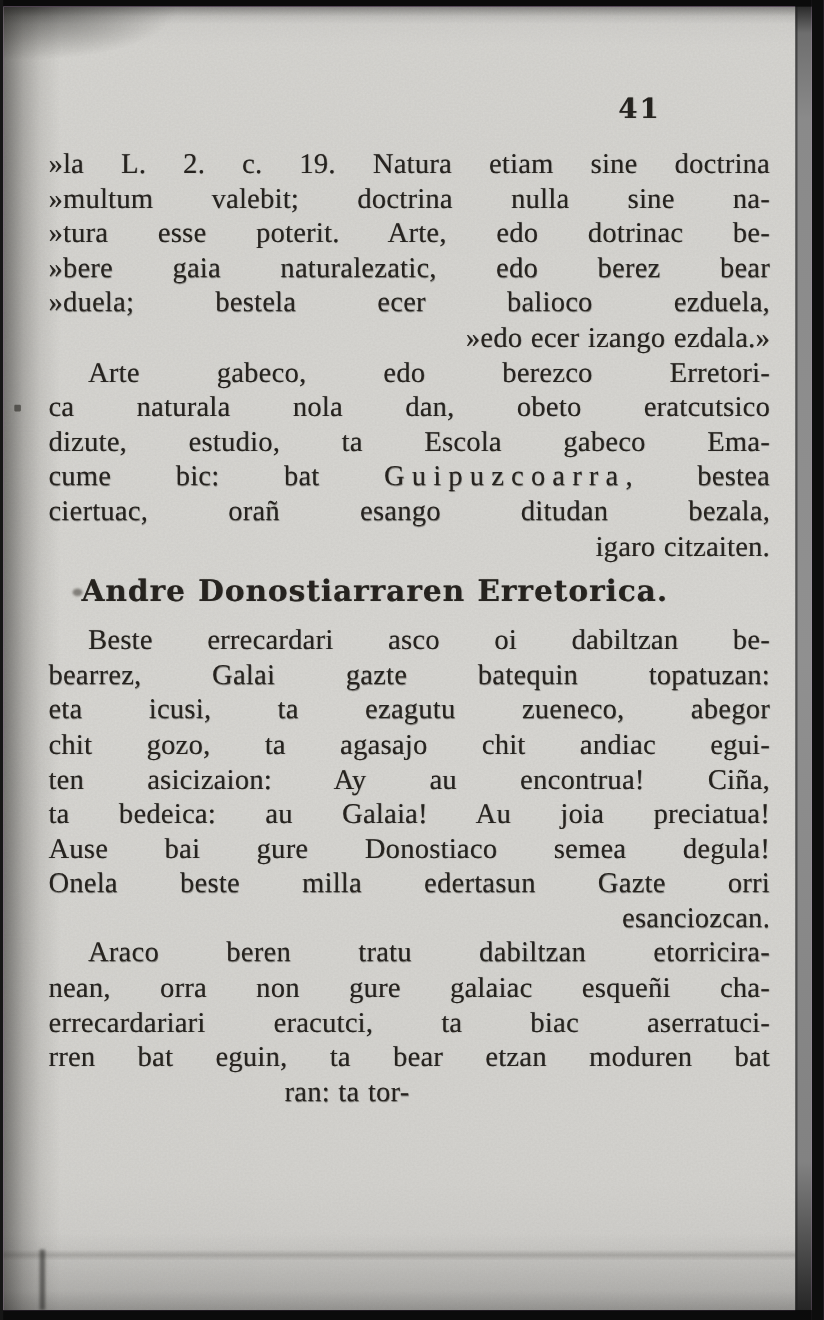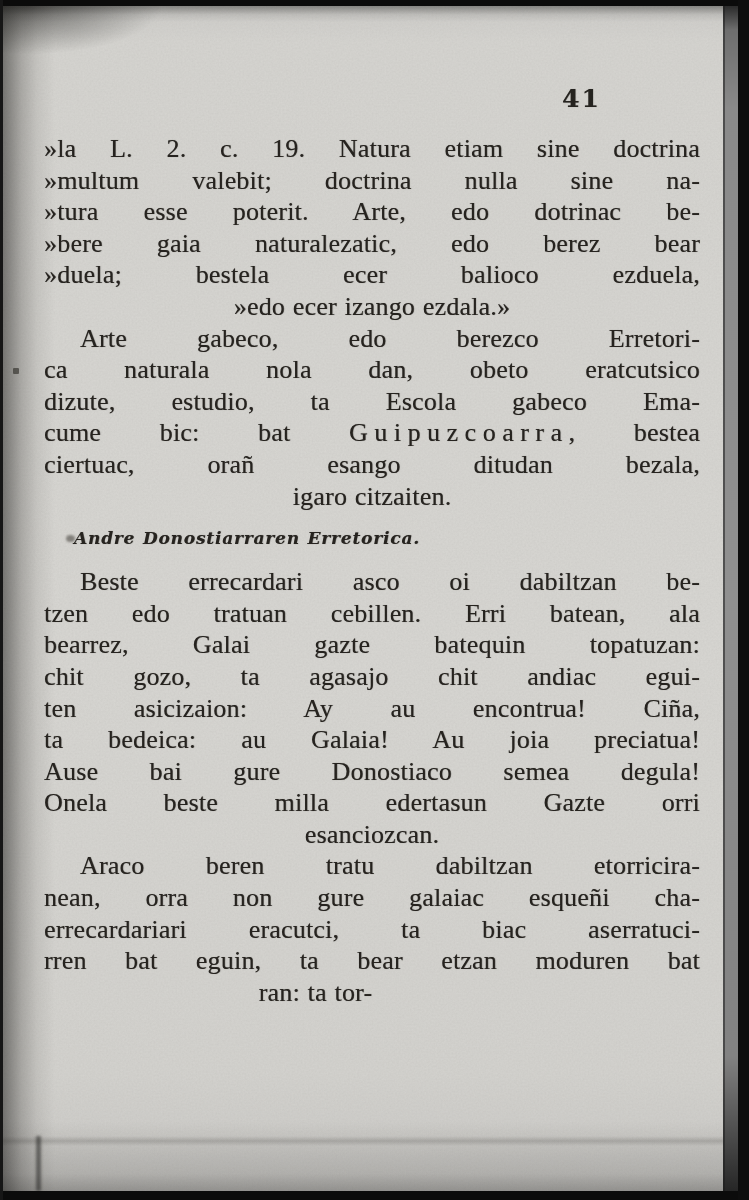--- a/index.html
+++ b/index.html
@@ -43,24 +43,24 @@
   .speck-b { position:absolute; left:63px; top:529px; width:9px; height:7px;
     background:rgba(50,46,40,.5); border-radius:50%; filter:blur(1px); }
 
   
   .pagenum { position:absolute; left:559px; top:78px; font-size:25px; font-weight:700;
     letter-spacing:2px; color:#25231f; text-shadow:.4px .4px .7px rgba(38,36,32,.55); }
   .textblock { position:absolute; left:41px; top:127px; width:656px;
     color:#26231f; font-size:26px; line-height:31.6px; word-spacing:1px; letter-spacing:.2px;
     text-shadow:.4px .4px .7px rgba(38,36,32,.55); }
   .para { margin:0; padding:0;font-family:Liberation Serif, serif; }
-  .line { text-align:center; }
+  .line { text-align:right; }
   .line.j { text-align:justify; text-align-last:justify; }
   .line.indent { text-indent:36px; }
-  .heading { font-style:italic; font-weight:600; font-size:17px; line-height:32px;
+  .heading { font-weight:600; font-size:27px; line-height:32px;
     margin:10px 0 12px 30px; letter-spacing:.8px; }
   .spaced { letter-spacing:6.5px; }
   .catch { text-align:center; padding-right:113px; }
 </style>
 </head>
 <body>
 
 <div class="scan">
 
   <div class="paper">
@@ -101,22 +101,22 @@
         <div class="line j">dizute, estudio, ta Escola gabeco Ema-</div>
         <div class="line j"><span>cume bic: bat </span><span class="spaced">Guipuzcoarra</span><span>, bestea</span></div>
         <div class="line j">ciertuac, orañ esango ditudan bezala,</div>
         <div class="line">igaro citzaiten.</div>
       </div>
 
       <h2 class="heading">Andre Donostiarraren Erretorica.</h2>
 
       <div class="para">
         <div class="line j indent">Beste errecardari asco oi dabiltzan be-</div>
-        <div class="line j">tzen edo tratuan cebillen. Erri batean, ala</div>
         <div class="line j">bearrez, Galai gazte batequin topatuzan:</div>
+        <div class="line j">eta icusi, ta ezagutu zueneco, abegor</div>
         <div class="line j">chit gozo, ta agasajo chit andiac egui-</div>
         <div class="line j">ten asicizaion: Ay au encontrua! Ciña,</div>
         <div class="line j">ta bedeica: au Galaia! Au joia preciatua!</div>
         <div class="line j">Ause bai gure Donostiaco semea degula!</div>
         <div class="line j">Onela beste milla edertasun Gazte orri</div>
         <div class="line">esanciozcan.</div>
       </div>
 
       <div class="para">
         <div class="line j indent">Araco beren tratu dabiltzan etorricira-</div>

